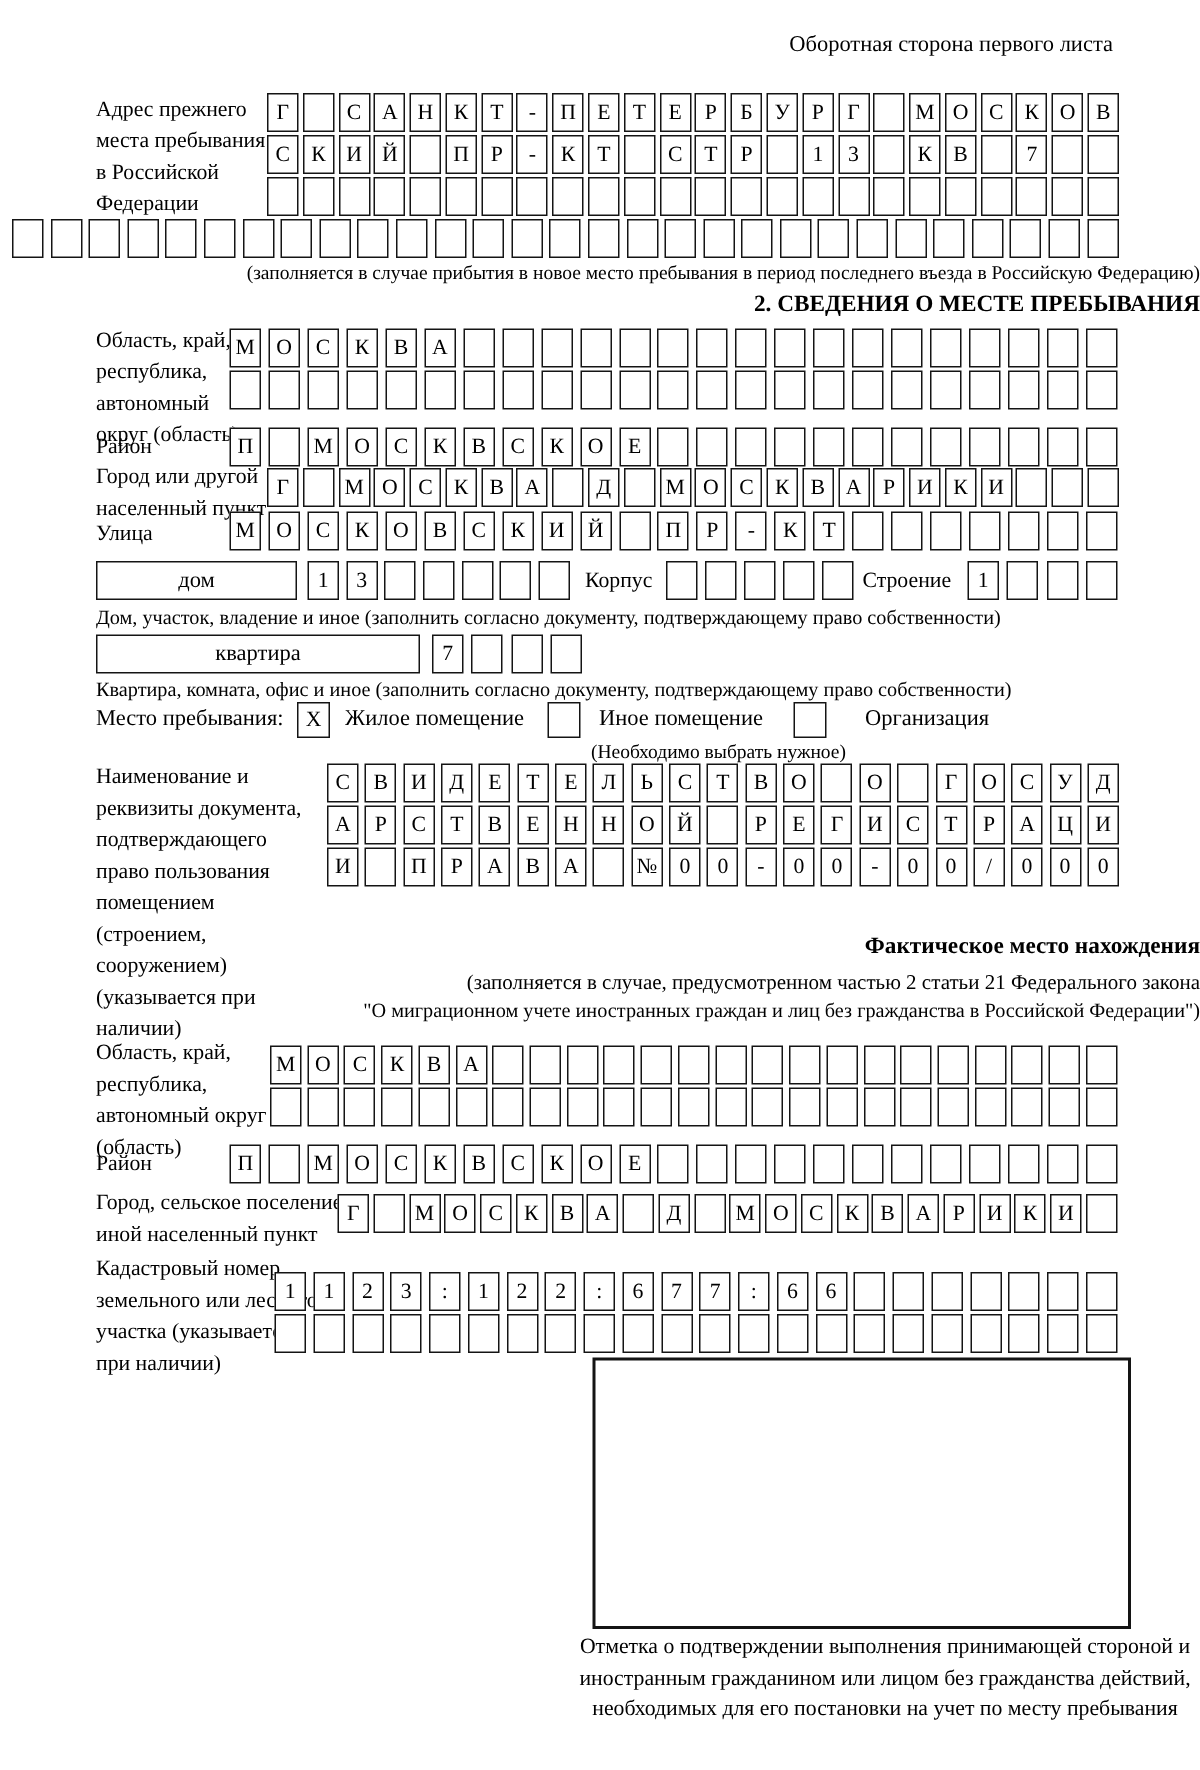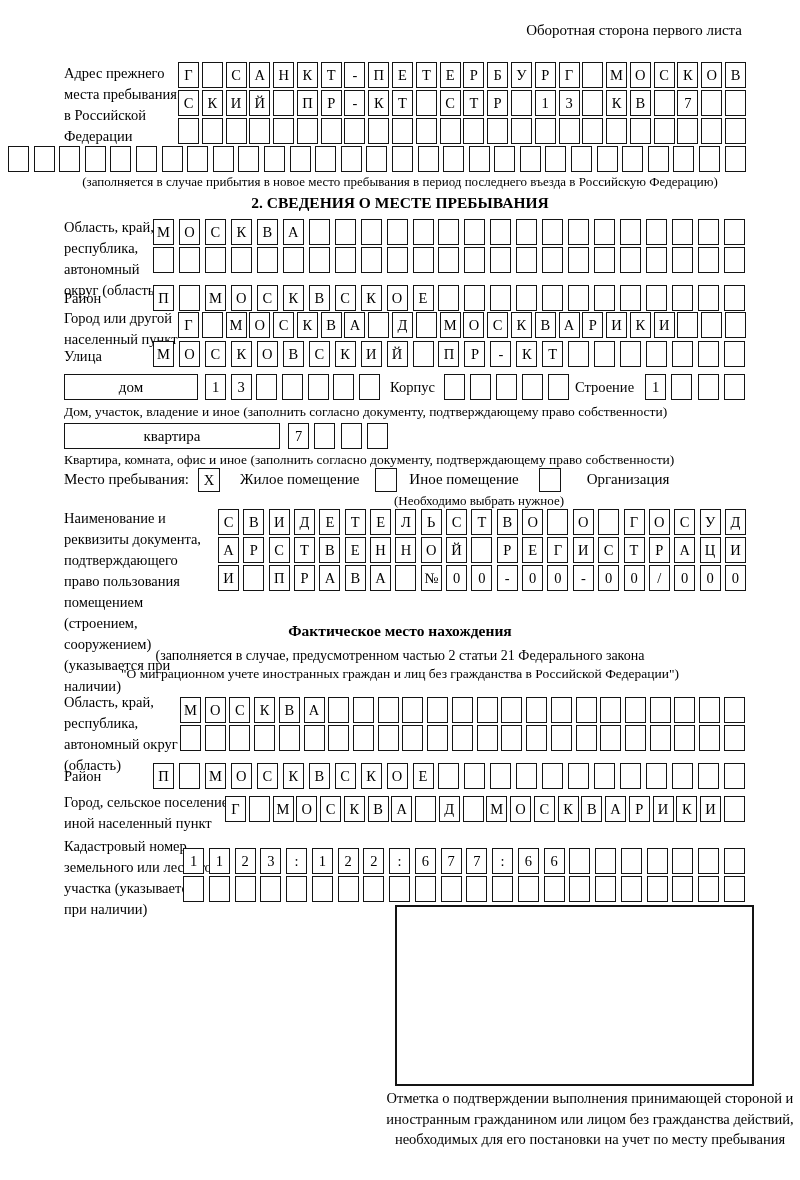--- a/index.html
+++ b/index.html
@@ -3,21 +3,21 @@
 <meta charset="utf-8">
 <style>
   html,body{margin:0;padding:0;background:#fff;}
   .page{
     position:relative; width:800px; height:1180px; background:#fff;
     font-family:"Liberation Serif", serif; color:#000; overflow:hidden;
   }
   .abs{position:absolute;}
   .lbl{font-size:14.5px; line-height:1.45; color:#000;}
   .cap{font-size:13px; color:#000;}
-  .center{left:0; width:800px; text-align:center;}
+  .center{left:0; width:800px; text-align:right;}
   .bold{font-weight:bold;}
   .cellrow{position:absolute; display:flex; justify-content:space-between;}
   .cell{
     box-sizing:border-box; flex:0 0 auto; width:21px; height:26px;
     border:1.6px solid #141414; background:#fff;
     display:flex; align-items:center; justify-content:center;
     font-size:14.5px; font-family:"Liberation Serif", serif;
   }
   .labelbox{
     box-sizing:border-box; border:1.6px solid #141414; background:#fff;
@@ -317,21 +317,21 @@
       <div class="cell">7</div>
       <div class="cell"></div>
       <div class="cell"></div>
       <div class="cell"></div>
     </div>
   <div class="abs cap" style="left:64px; top:452px; font-size:13.5px;">Квартира, комната, офис и иное (заполнить согласно документу, подтверждающему право собственности)</div>
 
   <div class="stayrow" style="left:64px; top:468px;align-items:center;">
     <span class="lbl" style="font-size:15px;">Место пребывания:</span>
     <span class="checkcell" style="margin-left:9px;">X</span>
-    <span class="lbl" style="margin-left:20px; font-size:15px;">Жилое помещение</span>
+    <span class="lbl" style="margin-left:10px; font-size:15px;">Жилое помещение</span>
     <span class="checkcell" style="margin-left:16px;"></span>
     <span class="lbl" style="margin-left:12px; font-size:15px;">Иное помещение</span>
     <span class="checkcell" style="margin-left:20px;"></span>
     <span class="lbl" style="margin-left:26px; font-size:15px;">Организация</span>
   </div>
   <div class="abs cap" style="left:64px; top:493px; width:500px; text-align:right;">(Необходимо выбрать нужное)</div>
 
   <div class="abs lbl" style="left:64px; top:508px; width:150px;">Наименование и реквизиты документа, подтверждающего право пользования помещением (строением, сооружением) (указывается при наличии)</div>
   <div class="cellrow" style="left:218px; top:509px; width:528px;">
       <div class="cell">С</div>

